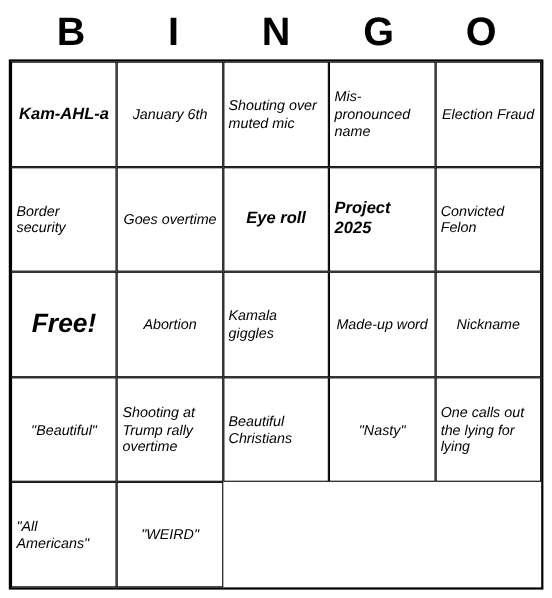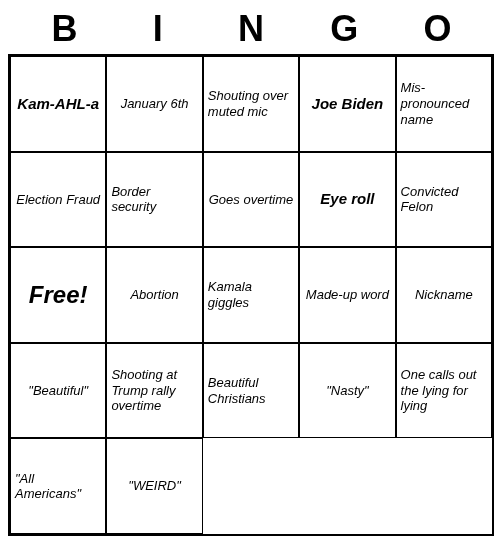--- a/index.html
+++ b/index.html
@@ -76,26 +76,26 @@
   <span>I</span>
   <span>N</span>
   <span>G</span>
   <span>O</span>
 </div>
 
 <div class="bingo-grid" id="bingo-grid">
 <div class="bingo-cell large-text">Kam-AHL-a</div>
     <div class="bingo-cell">January 6th</div>
     <div class="bingo-cell">Shouting over muted mic</div>
-    <div class="bingo-cell large-text">Joe Biden</div>
     <div class="bingo-cell">Mis-pronounced name</div>
     <div class="bingo-cell">Election Fraud</div>
     <div class="bingo-cell">Border security</div>
     <div class="bingo-cell">Goes overtime</div>
     <div class="bingo-cell large-text">Eye roll</div>
+    <div class="bingo-cell large-text">Project 2025</div>
     <div class="bingo-cell">Convicted Felon</div>
     <div class="bingo-cell free">Free!</div>
     <div class="bingo-cell">Abortion</div>
     <div class="bingo-cell">Kamala giggles</div>
     <div class="bingo-cell">Made-up word</div>
     <div class="bingo-cell">Nickname</div>
     <div class="bingo-cell">"Beautiful"</div>
     <div class="bingo-cell">Shooting at Trump rally overtime</div>
     <div class="bingo-cell">Beautiful Christians</div>
     <div class="bingo-cell">"Nasty"</div>

